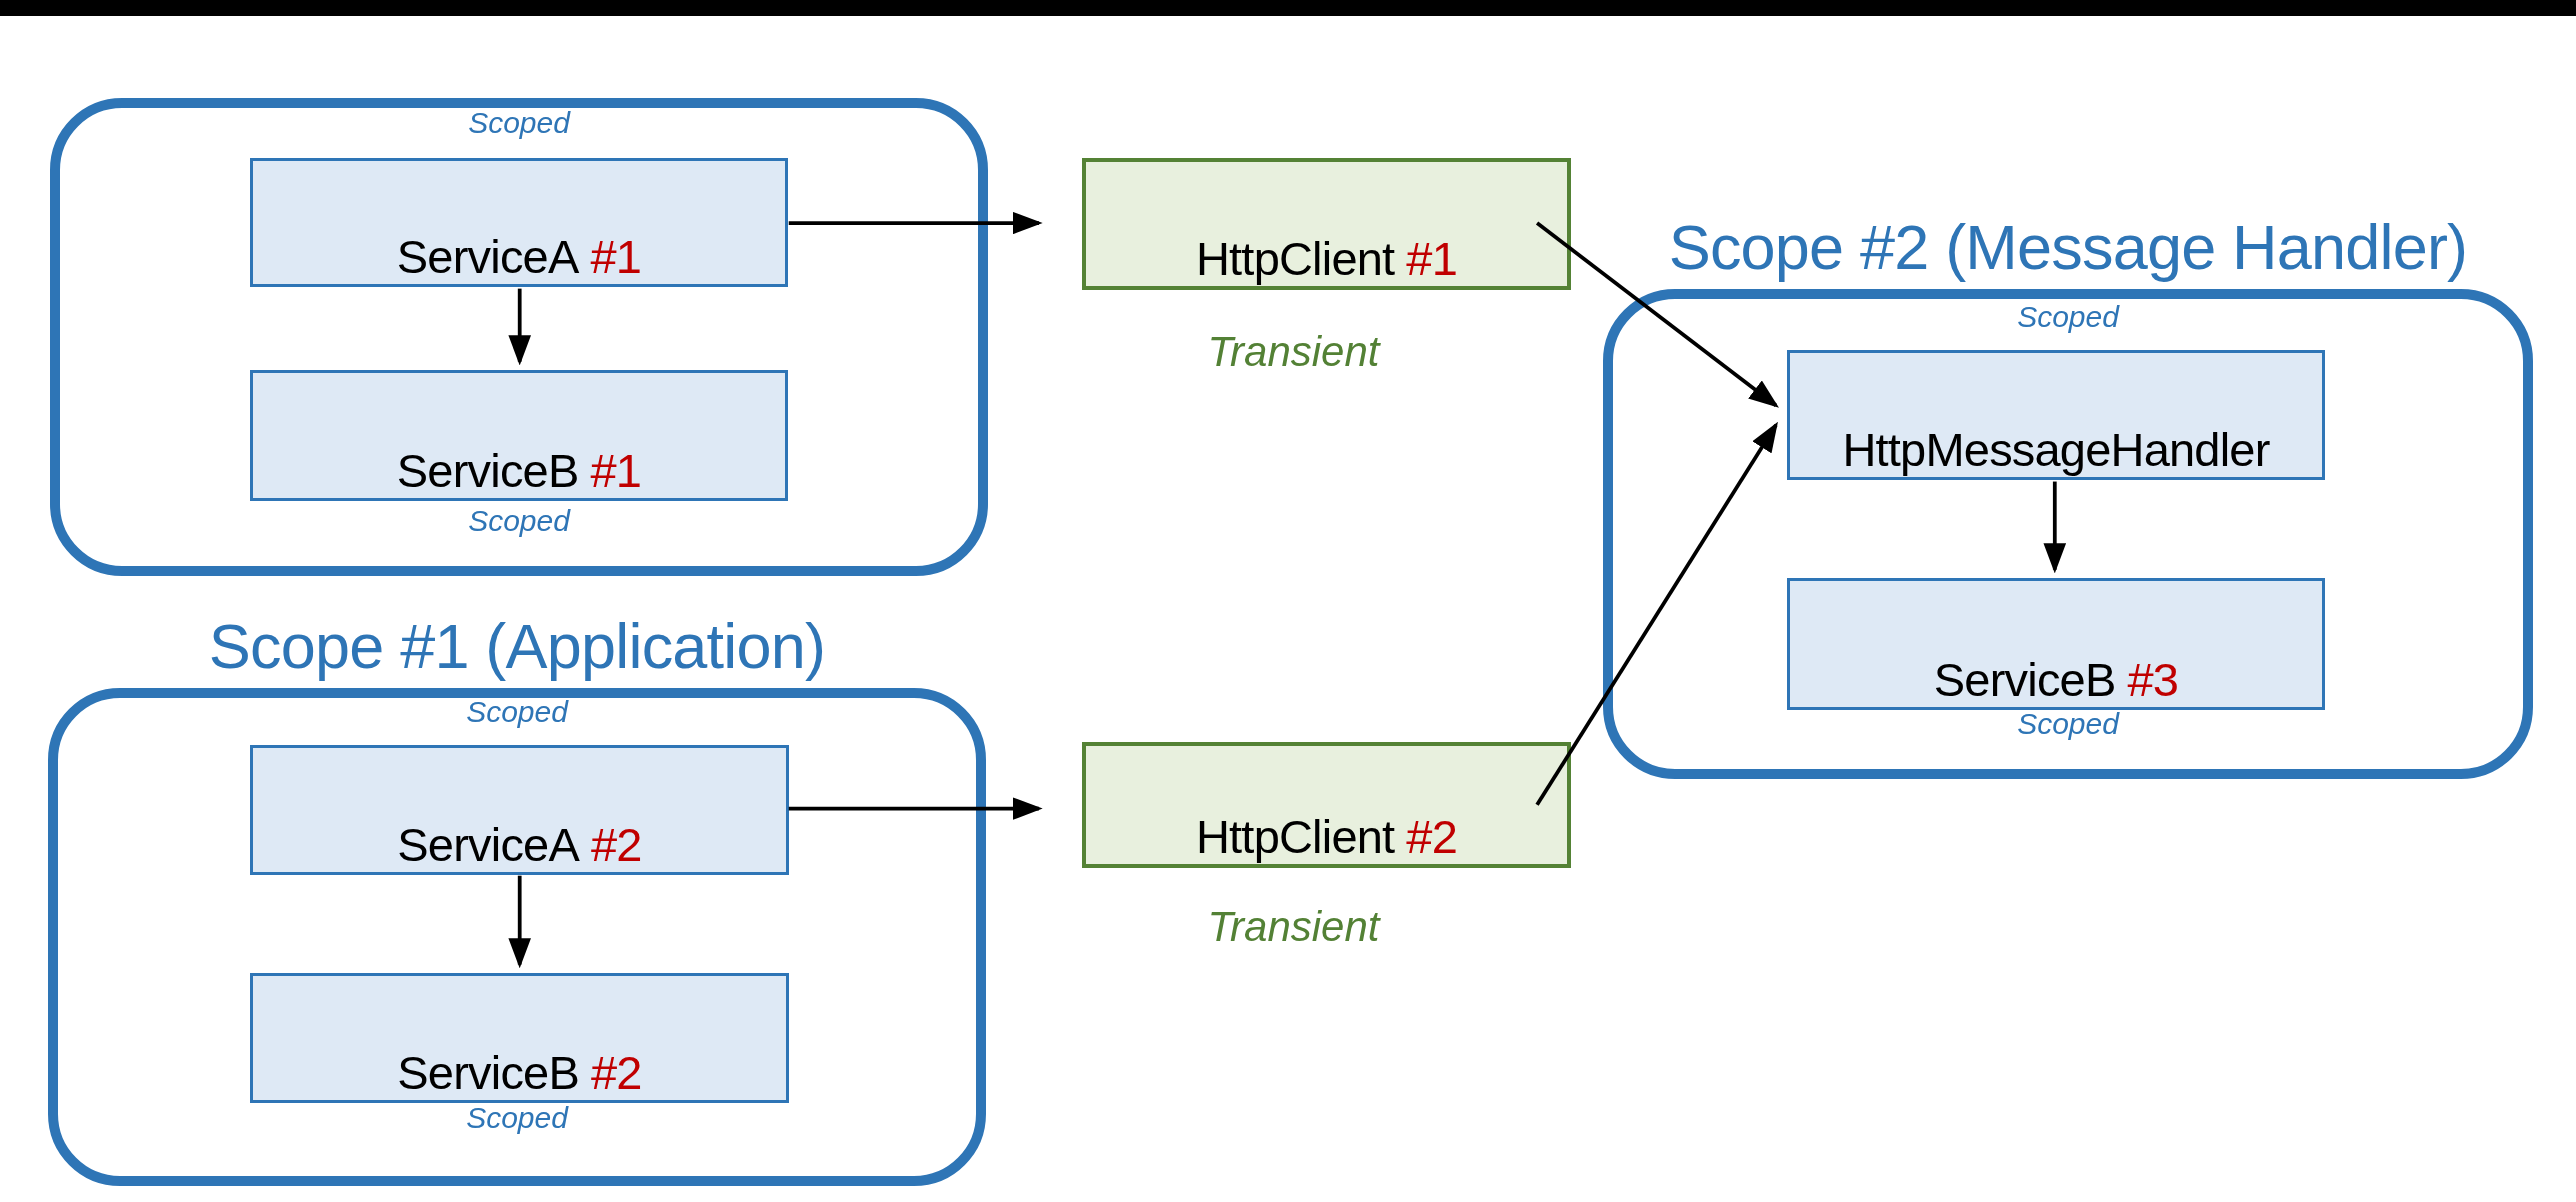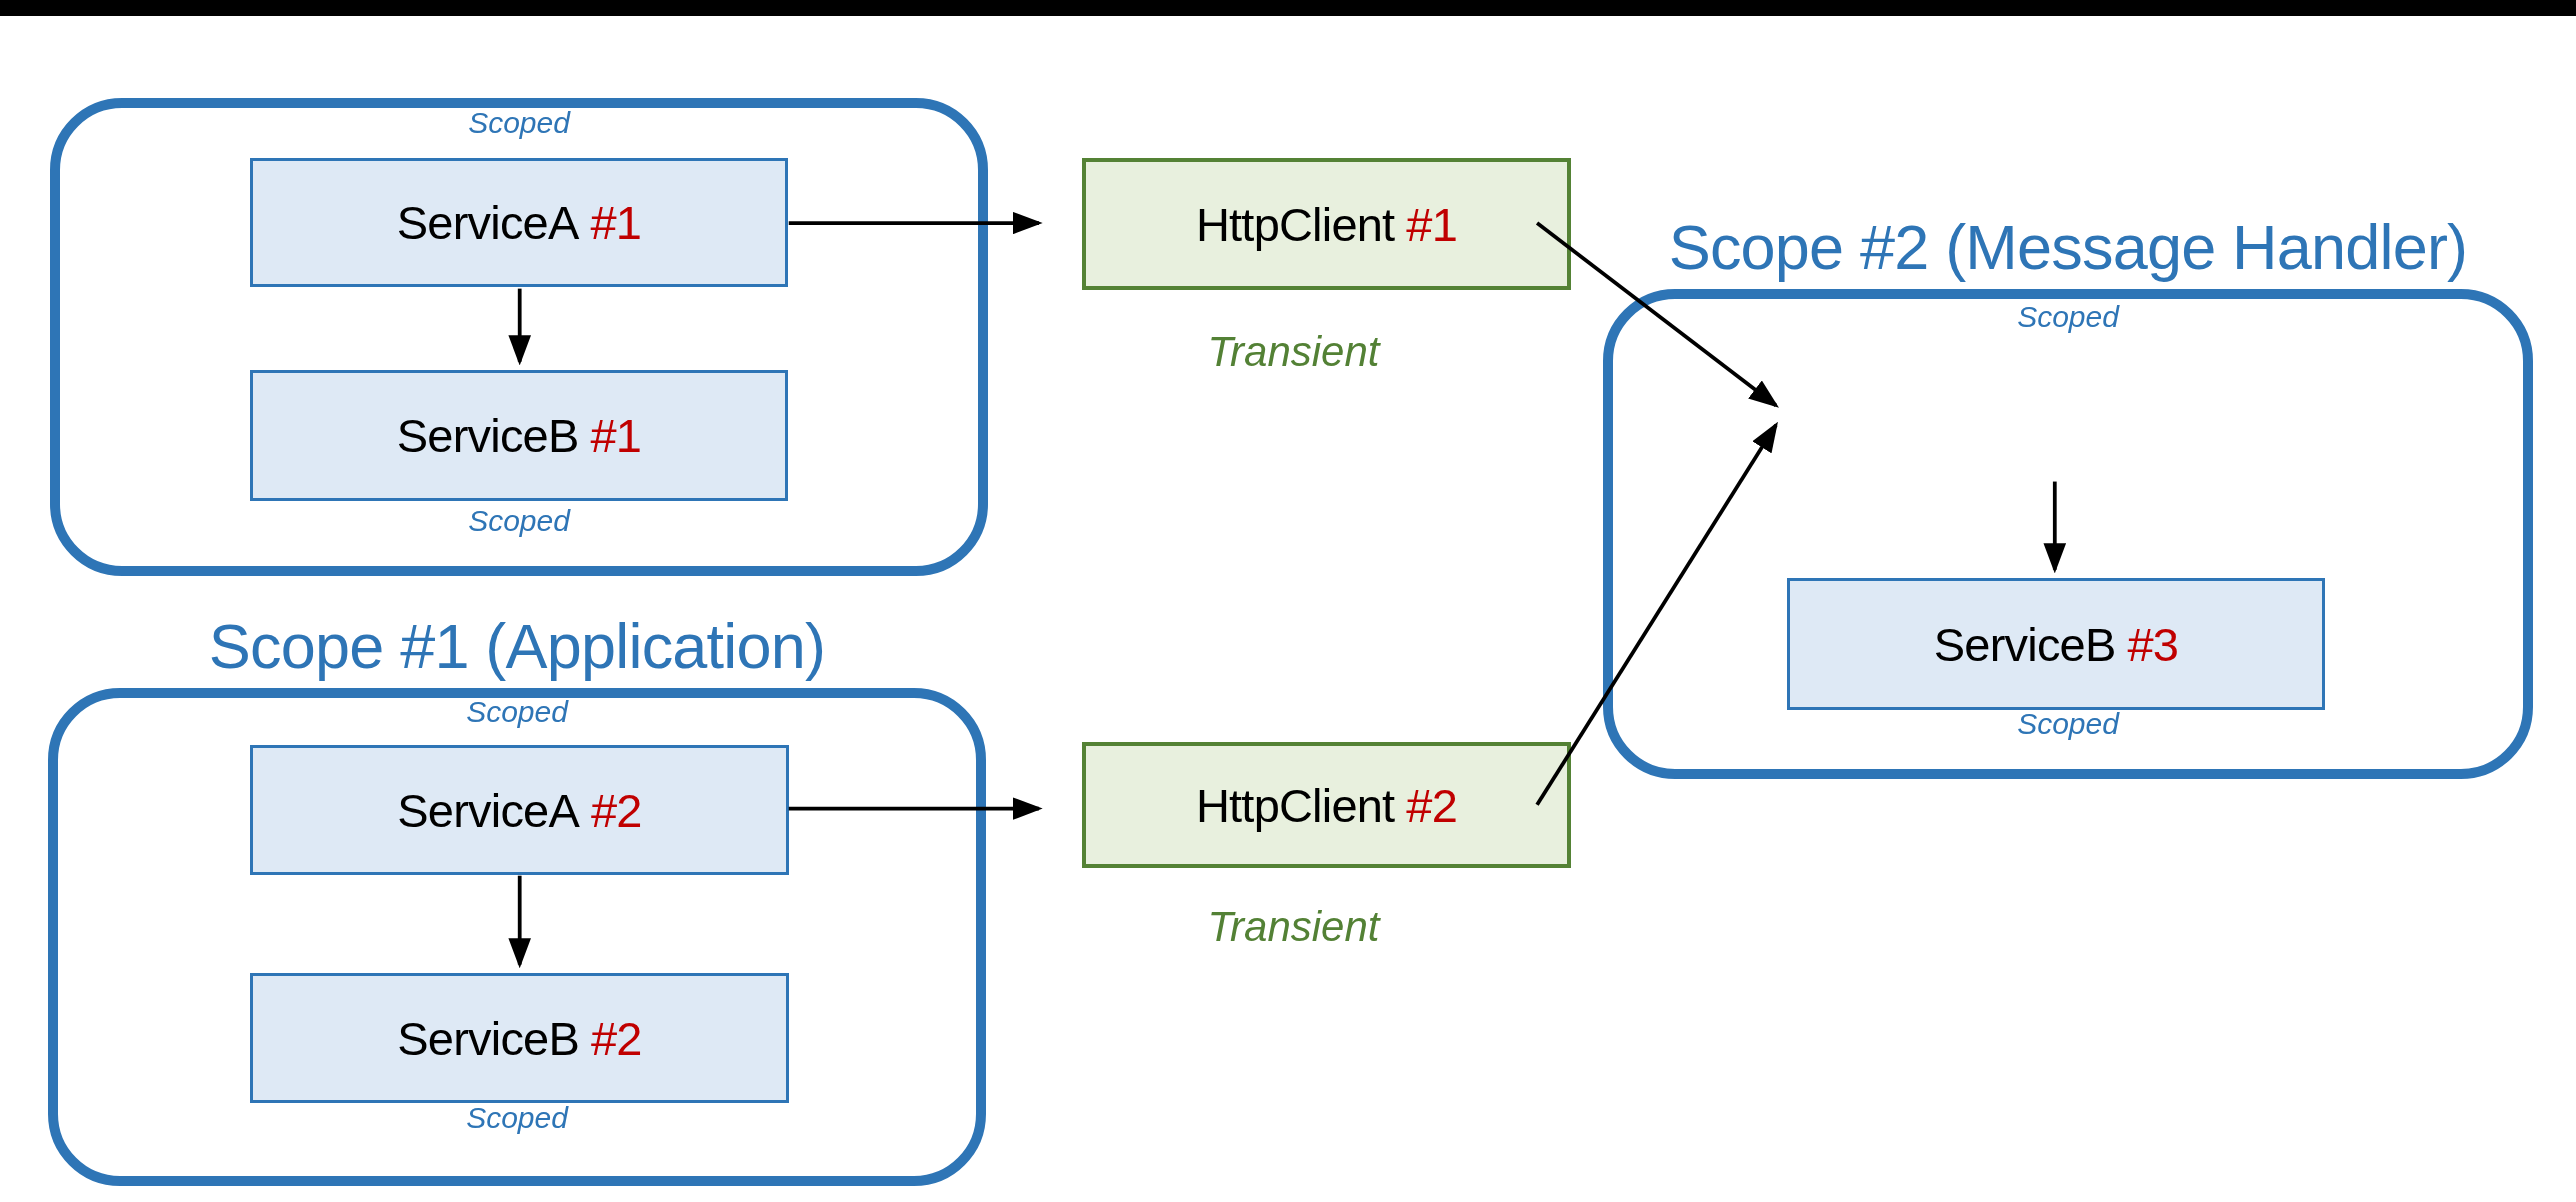--- a/index.html
+++ b/index.html
@@ -14,21 +14,21 @@
   }
   .scope-container{
     position:absolute;border:10.6px solid var(--blue,#2E75B6);border-radius:72px;
     box-sizing:border-box;background:transparent;
   }
   .scope-label{
     position:absolute;text-align:center;font-style:italic;font-size:30px;line-height:1.15;
     color:var(--blue,#2E75B6);
   }
   .node{
-    position:absolute;display:flex;align-items:center;justify-content:center;
+    position:absolute;display:flex;align-items:flex-end;justify-content:center;
     box-sizing:border-box;font-size:47px;letter-spacing:-0.8px;color:var(--ink,#000);
     white-space:nowrap;
   }
   .node.blue{background:var(--light-blue,#DEE9F5);border:3.8px solid var(--blue,#2E75B6);}
   .node.green{background:var(--light-green,#E8F0DE);border:4.5px solid var(--green,#548235);margin-left:33px;}
   .num{color:var(--red,#C00000);}
   .num:not(:empty){margin-left:12px;}
   .lifetime{
     position:absolute;text-align:center;font-style:italic;font-size:42px;line-height:1.15;
     color:var(--green-text,#538135);
@@ -78,20 +78,24 @@
 
   <div class="node green" style="left:1049px;top:742px;width:489px;height:126px;">
     <span>HttpClient</span>
     <span class="num">#2</span>
   </div>
   <div class="lifetime" style="left:1049px;top:871px;width:489px;">Transient</div>
 
   <div class="scope-title" style="left:1603px;top:213px;width:930px;">Scope #2 (Message Handler)</div>
   <div class="scope-container" style="left:1603px;top:289px;width:930px;height:490px;"></div>
   <div class="scope-label" style="left:1603px;top:300px;width:930px;">Scoped</div>
+  <div class="node blue" style="left:1787px;top:350px;width:538px;height:130px;">
+    <span>HttpMessageHandler</span>
+    <span class="num"></span>
+  </div>
   <div class="node blue" style="left:1787px;top:578px;width:538px;height:132px;">
     <span>ServiceB</span>
     <span class="num">#3</span>
   </div>
   <div class="scope-label" style="left:1603px;top:707px;width:930px;">Scoped</div>
 
   <svg class="overlay" width="2576" height="1202" viewBox="0 0 3417 1595">
     <defs>
       <marker id="arrow" viewBox="0 0 8 6" refX="7" refY="3" markerWidth="8" markerHeight="6" orient="auto" markerUnits="strokeWidth">
         <path class="arrowhead" d="M0,0 L8,3 L0,6 Z"></path>

